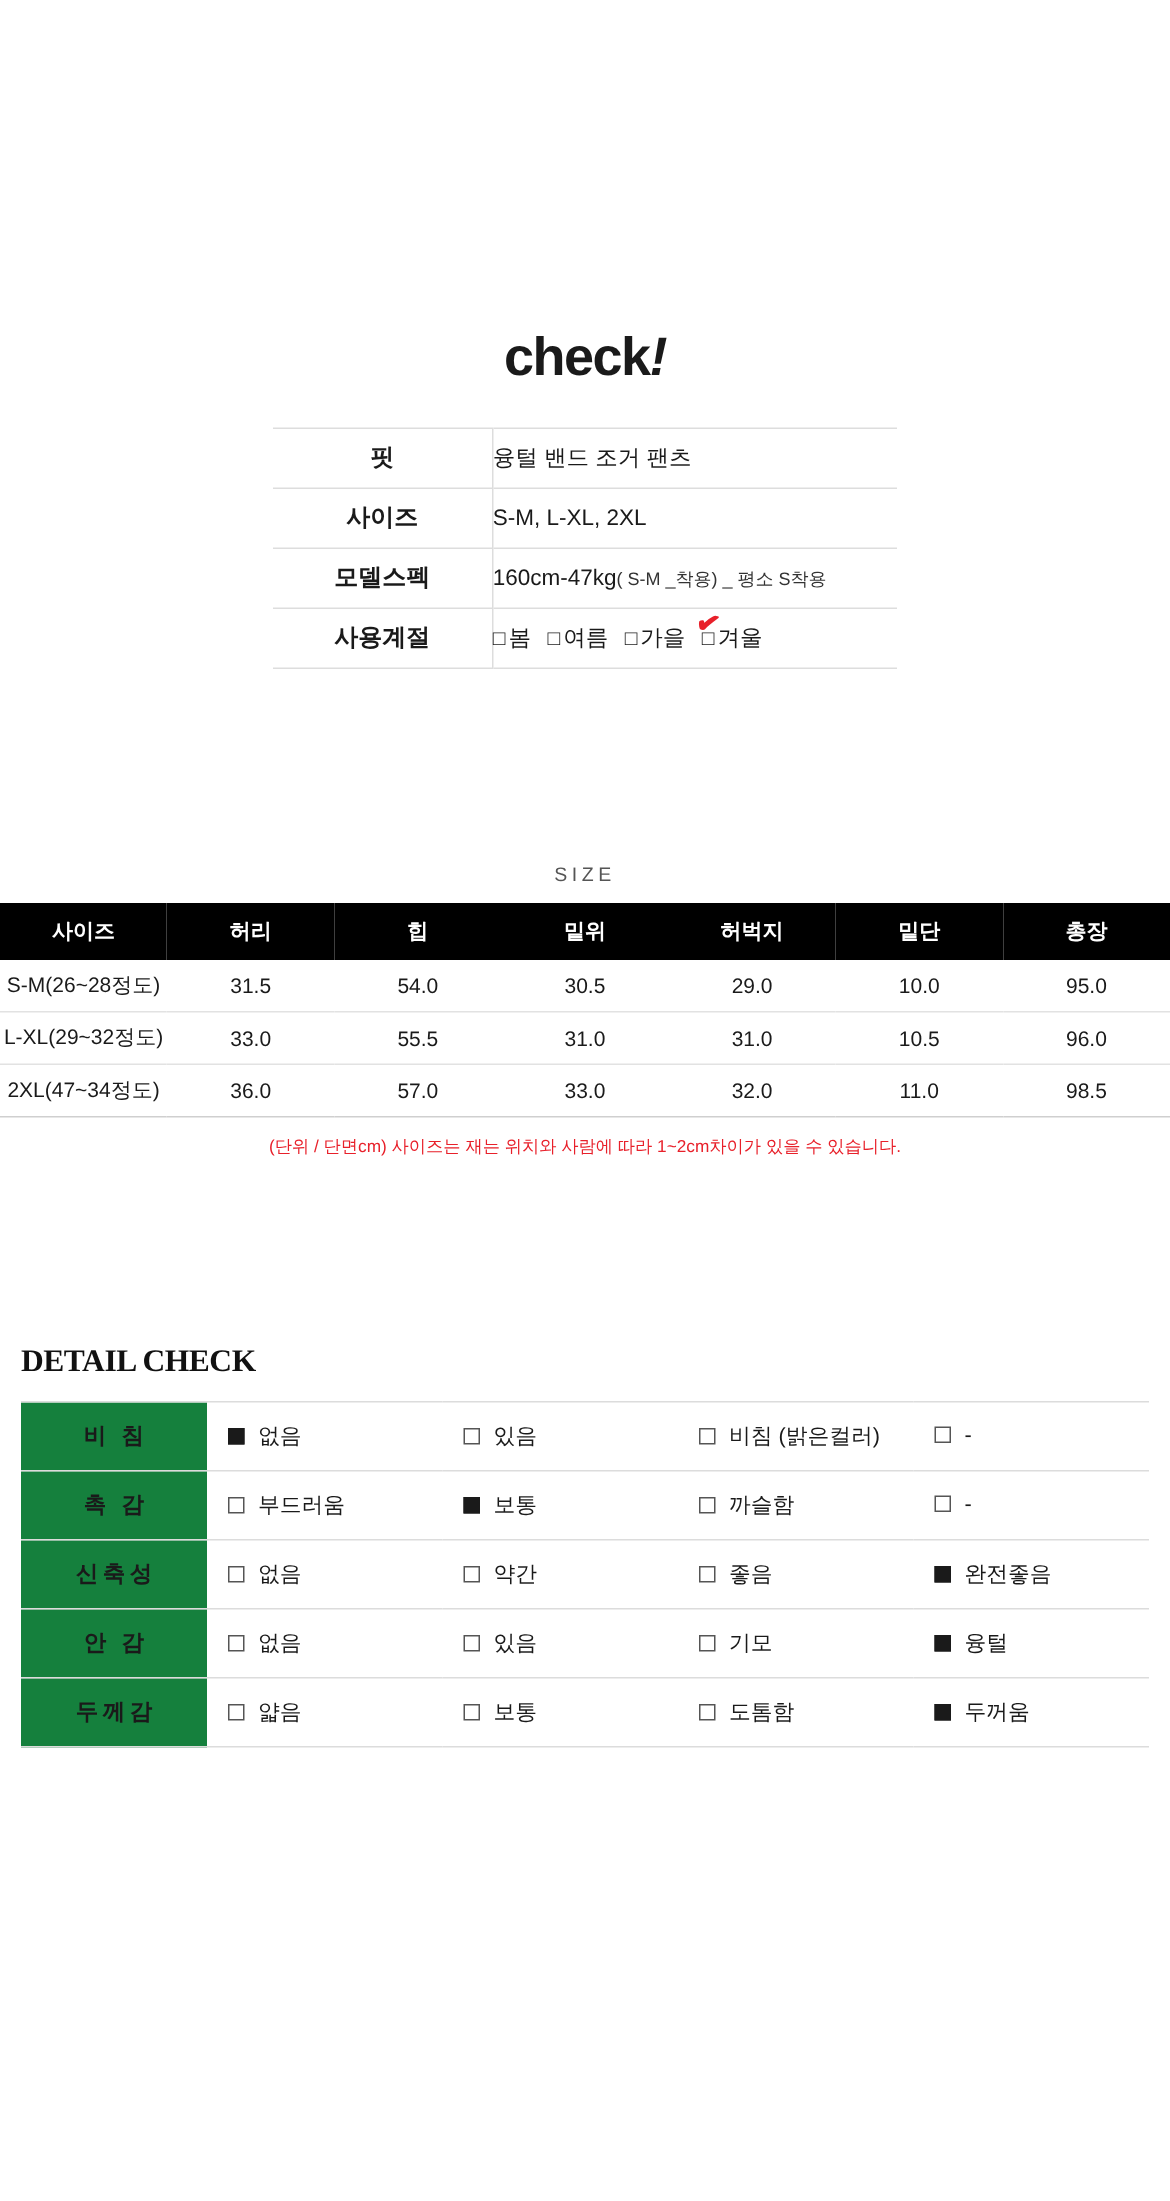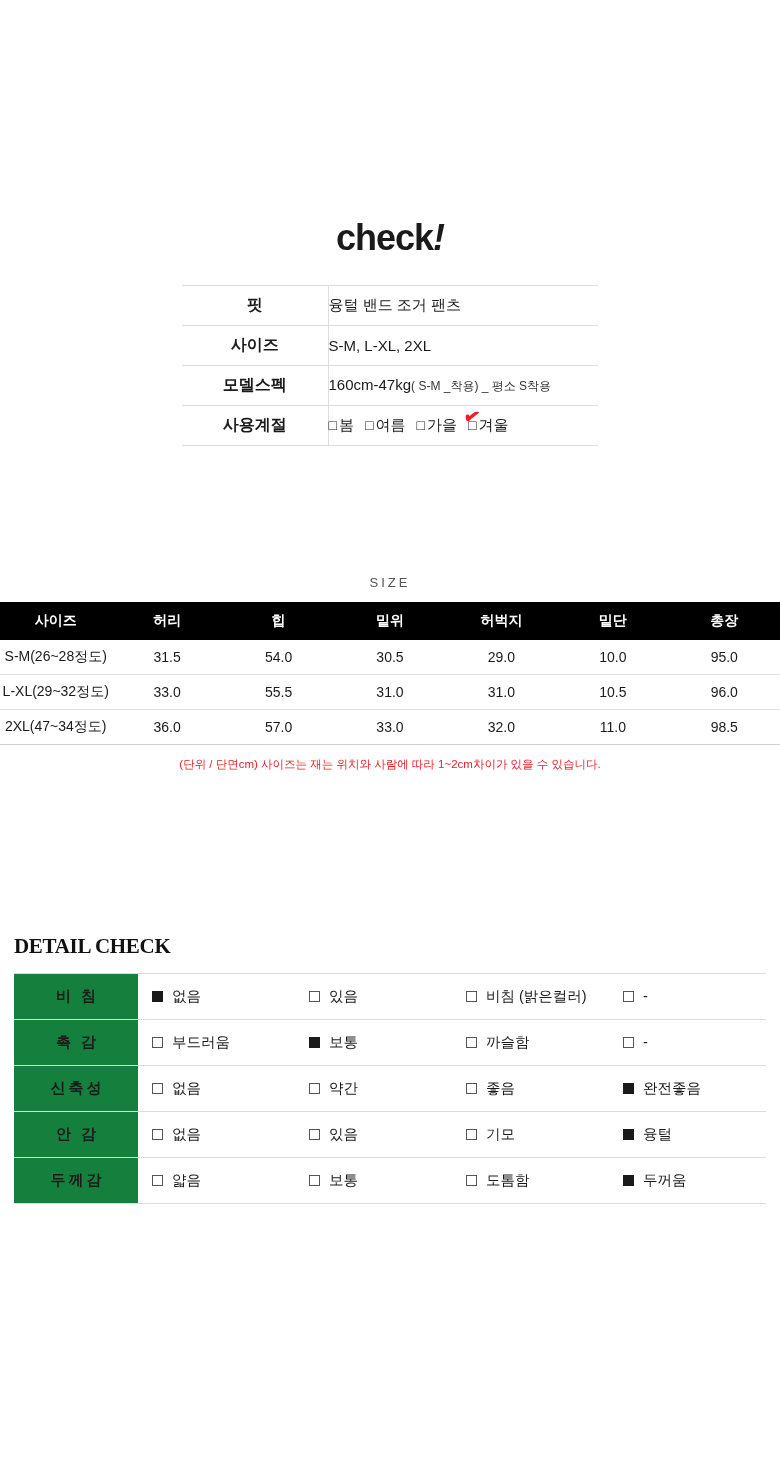--- a/index.html
+++ b/index.html
@@ -141,21 +141,20 @@
     color: #e8202a;
     margin-top: 12px;
   }
 
   
   .detail-section {
     position: absolute;
     top: 895px;
     left: 0;
     width: 631px;
-    margin-top: 39px;
   }
   .detail-heading {
     font-family: "Liberation Serif", serif;
     font-size: 21px;
     font-weight: bold;
     color: #111;
     padding-left: 14px;
     margin-bottom: 14px;
     letter-spacing: -0.3px;
   }

